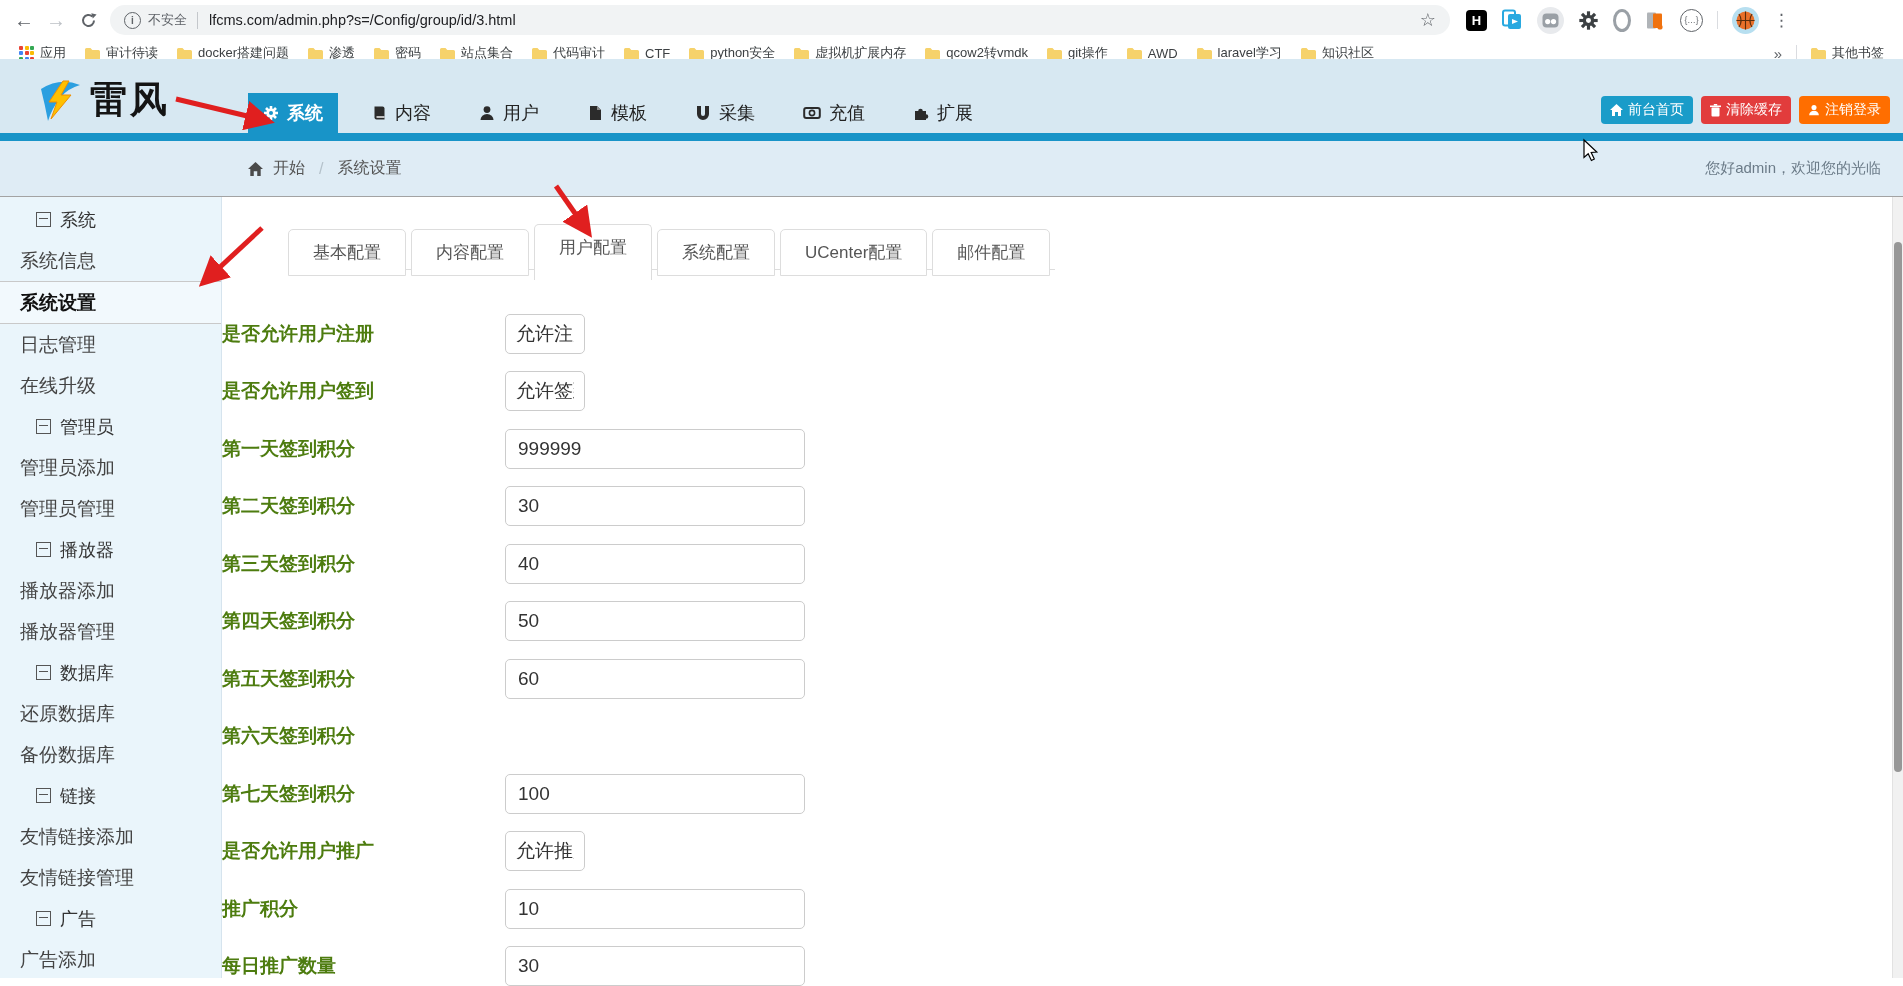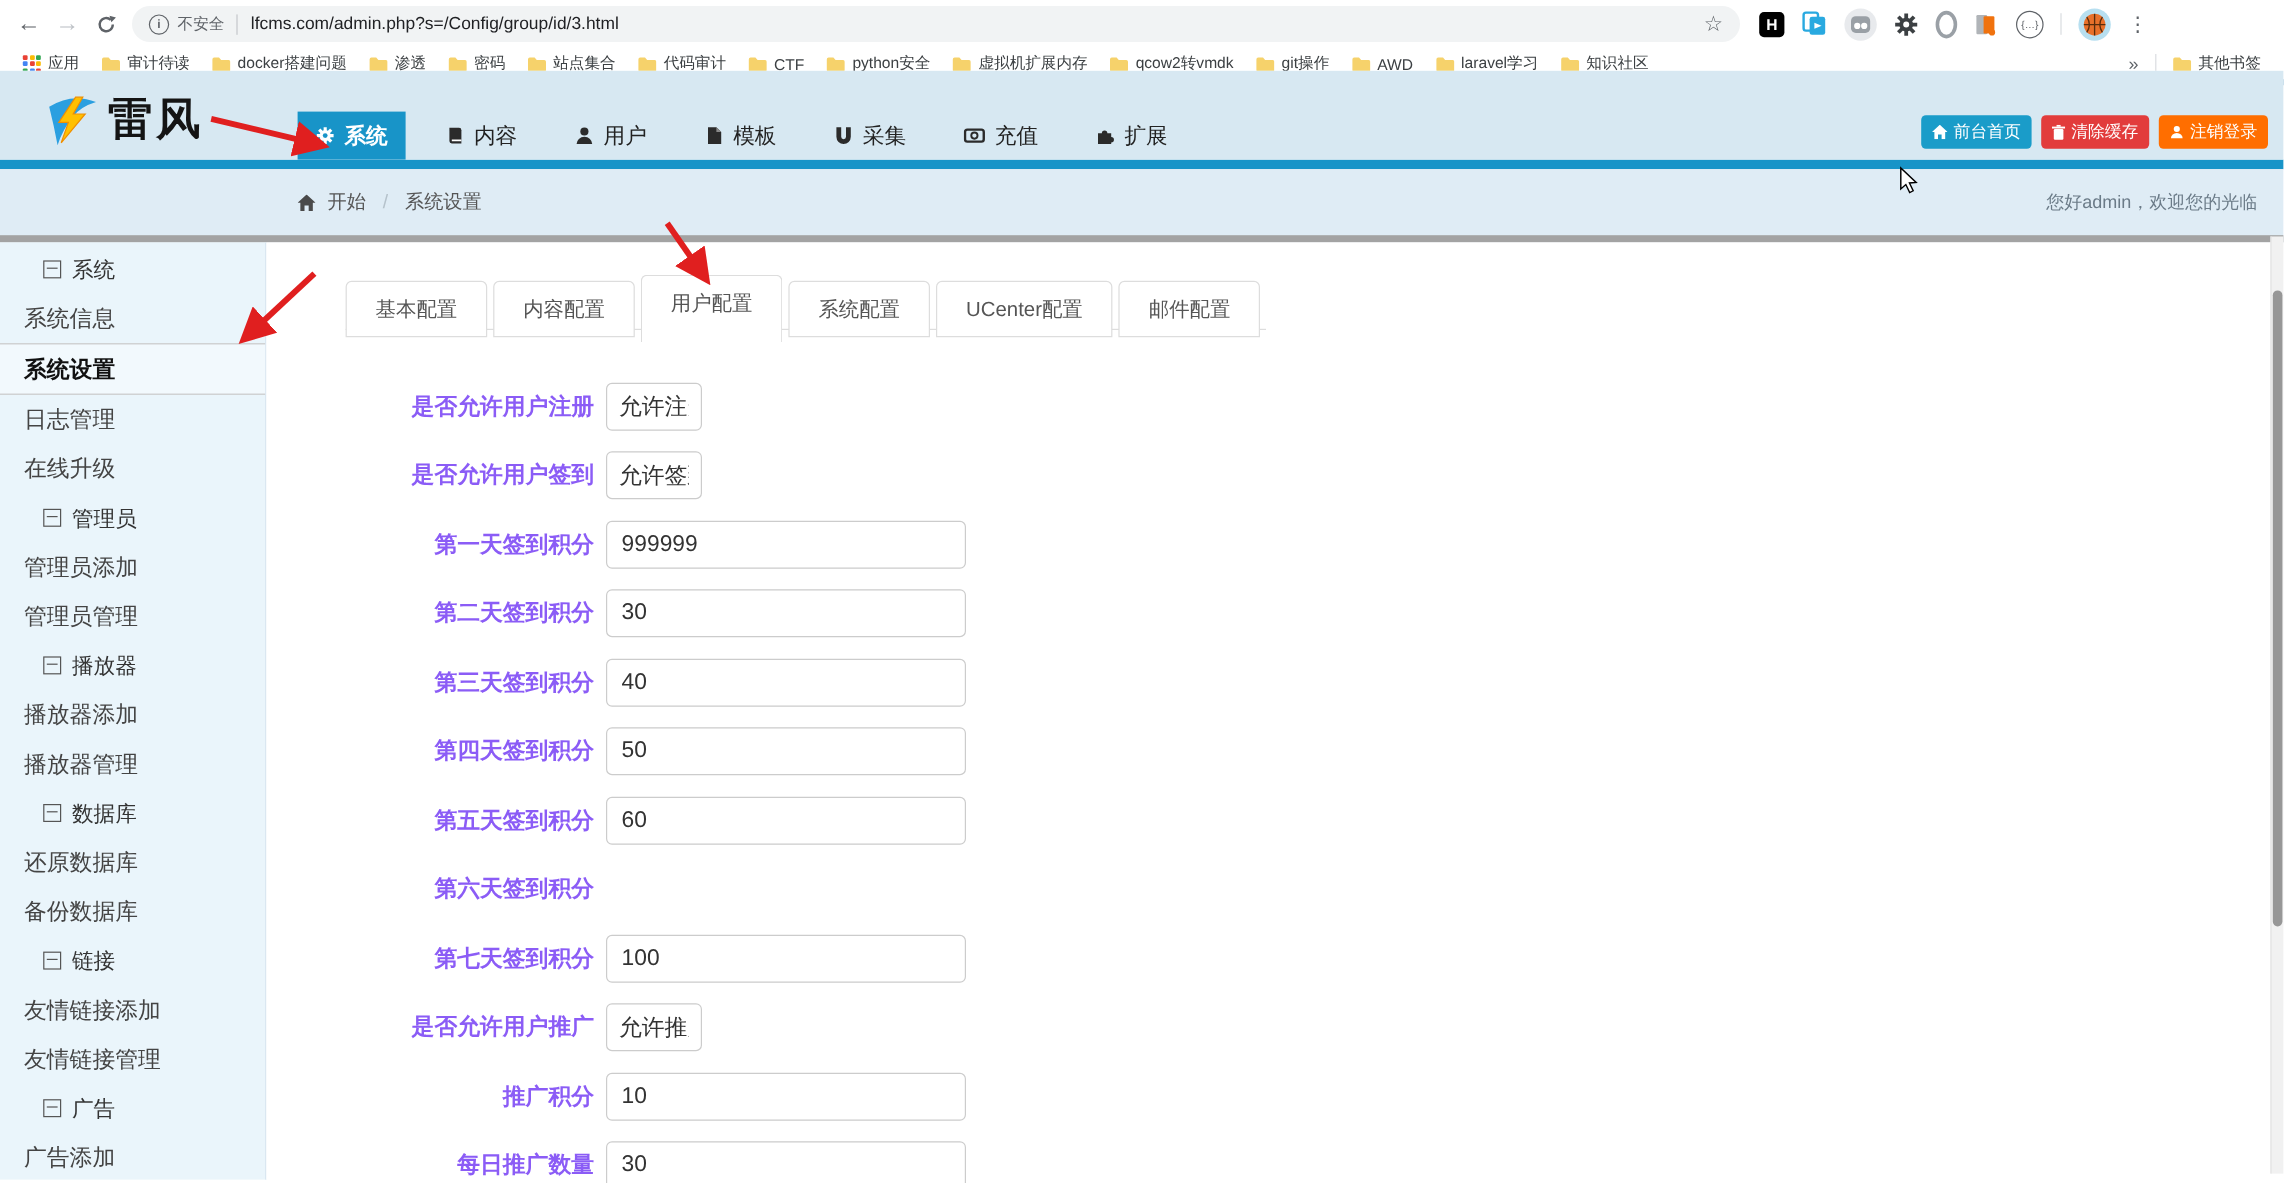--- a/index.html
+++ b/index.html
@@ -51,21 +51,21 @@
   .nav { position:absolute; left:248px; bottom:0; display:flex; align-items:flex-end; gap:18px; }
   .nav-item { height:40px; display:flex; align-items:center; gap:8px; padding:0 15px;
               font-size:18px; color:#222; }
   .nav-item.active { background:#1894c8; color:#fff; font-weight:bold; }
   .hdr-actions { position:absolute; right:13px; top:37px; display:flex; gap:8px;border-radius:10px; }
   .hbtn { height:28px; border-radius:4px; color:#fff; font-size:14px; display:flex;
           align-items:center; gap:5px; padding:0 9px; }
   .cyan { height:8px; background:#1894c8; }
   .crumb-row { height:55px; background:#dfecf5; display:flex; align-items:center;
                justify-content:space-between; padding:0 22px 0 248px;
-               border-bottom:6px solid #a3a3a3; }
+               border-bottom:1px solid #a3a3a3; }
   .crumb { display:flex; align-items:center; gap:10px; font-size:16px; color:#555; }
   .crumb-sep { color:#b5c2cb; padding:0 4px; }
   .welcome { font-size:15px; color:#6b7b88; }
 
   .body-row { display:flex; height:781px; }
   .sidebar { width:221px; background:#eaf5fb; border-right:1px solid #d6e4ee;
              padding-top:2px; flex-shrink:0; }
   .sb-group { height:41px; display:flex; align-items:center; gap:9px; padding-left:36px;
               font-size:18px; color:#333; }
   .sb-item { height:41px; display:flex; align-items:center; padding-left:20px;
@@ -80,21 +80,21 @@
   .tabs { position:absolute; left:66px; top:27px; display:flex; align-items:center; }
   .tabs::after { content:""; position:absolute; left:0; right:0; top:45px; height:1px;
                  background:#ddd; z-index:1; }
   .tab { border:1px solid #ddd; border-radius:5px 5px 0 0; background:#fff;
          padding:11px 24px; font-size:17px; color:#555; margin-right:5px;
          position:relative; z-index:2; white-space:nowrap; }
   .tab.active { padding-bottom:21px; border-bottom:none; }
 
   .form { position:absolute; left:0; top:108px; width:100%; }
   .frow { height:57.5px; display:flex; align-items:center; }
-  .flabel { width:273px; text-align:right; font-weight:bold; font-size:19px; color:#8b5cf6; flex-shrink:0; }
+  .flabel { width:273px; font-weight:bold; font-size:19px; color:#4d7c0f; flex-shrink:0; }
   .fctrl { margin-left:10px; height:40px; border:1px solid #ccc; border-radius:5px;
            font-size:19px; color:#333; padding:16px 12px; box-sizing:border-box;
            font-family:inherit; background:#fff; outline:none; }
   .fctrl.sel { width:80px; padding:0 10px; }
   .fctrl.txt { width:300px; }
 
   .scrollbar { position:absolute; right:0; top:138px; width:10px; height:781px;
                background:#f1f1f1; border-left:1px solid #e2e2e2; z-index:40; }
   .sb-thumb { position:absolute; left:1px; top:45px; width:8px; height:530px;
               background:#979797; border-radius:4px; }

